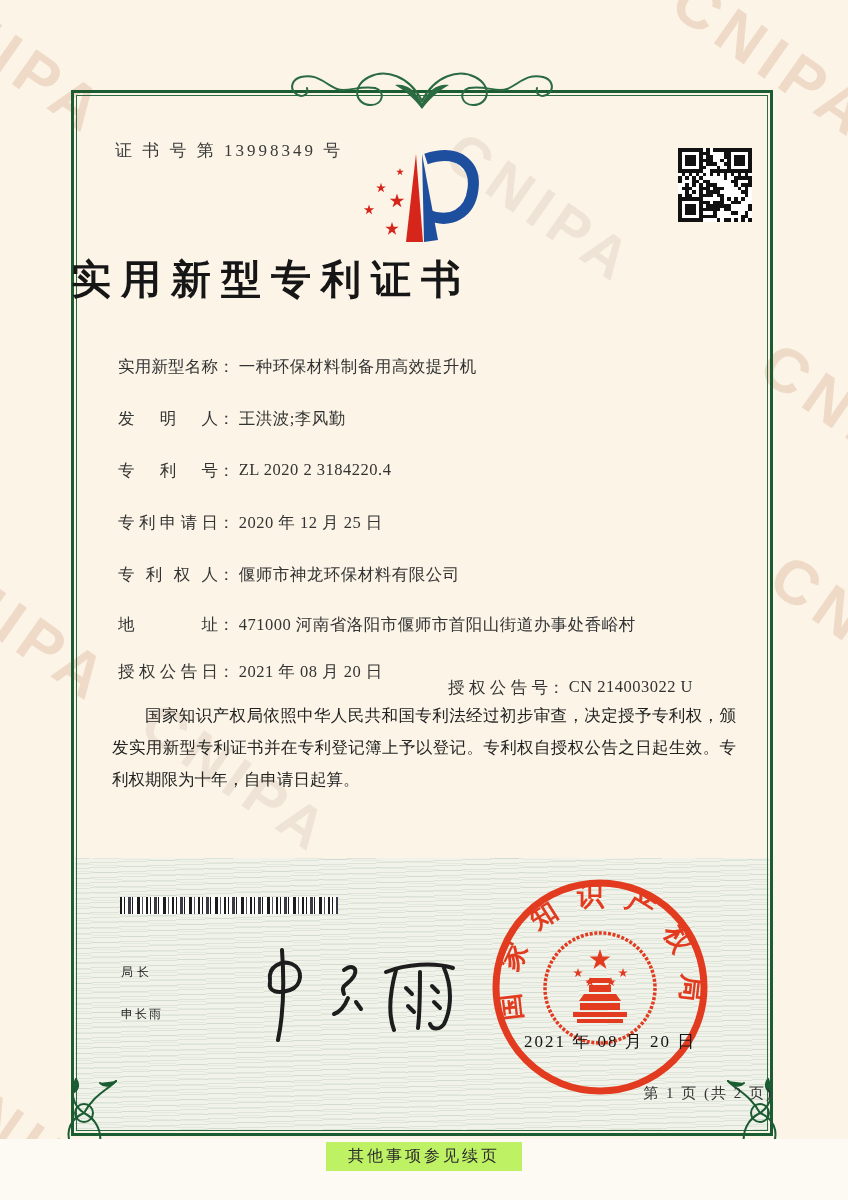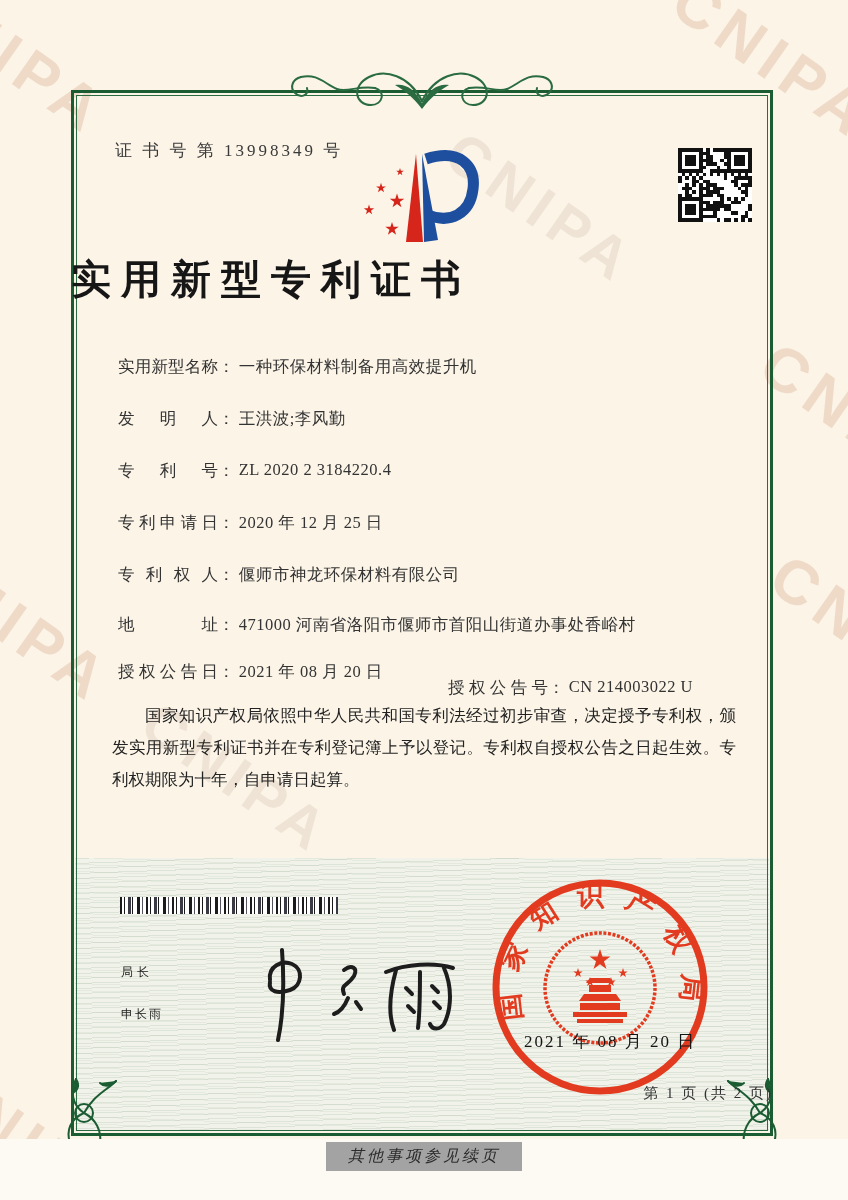--- a/index.html
+++ b/index.html
@@ -95,22 +95,22 @@
   
   .page-info {
     position:absolute; left:71px; top:1084px; width:702px; z-index:3;
     text-align:right; font-size:15px; letter-spacing:2px; color:#333;
   }
   .bottom-strip { position:absolute; left:0; top:1139px; width:848px; height:61px; background:#fdfaf3; z-index:2; }
   .cont-note {
     position:absolute; left:0; top:1142px; width:848px; z-index:3; text-align:center;
   }
   .cont-note span {
-    display:inline-block; background:#a3a3a3; padding:4px 22px;
-    font-size:16px; letter-spacing:3px; color:#2c2c2c;font-style:italic;
+    display:inline-block; background:#bef264; padding:4px 22px;
+    font-size:16px; letter-spacing:3px; color:#2c2c2c;
   }
 </style>
 </head>
 <body>
 
 <svg width="0" height="0" style="position:absolute" aria-hidden="true">
   <defs>
     <path id="star" d="M0,-1 L0.225,-0.309 L0.951,-0.309 L0.363,0.118 L0.588,0.809 L0,0.382 L-0.588,0.809 L-0.363,0.118 L-0.951,-0.309 L-0.225,-0.309 Z"></path>
   </defs>
 </svg>

